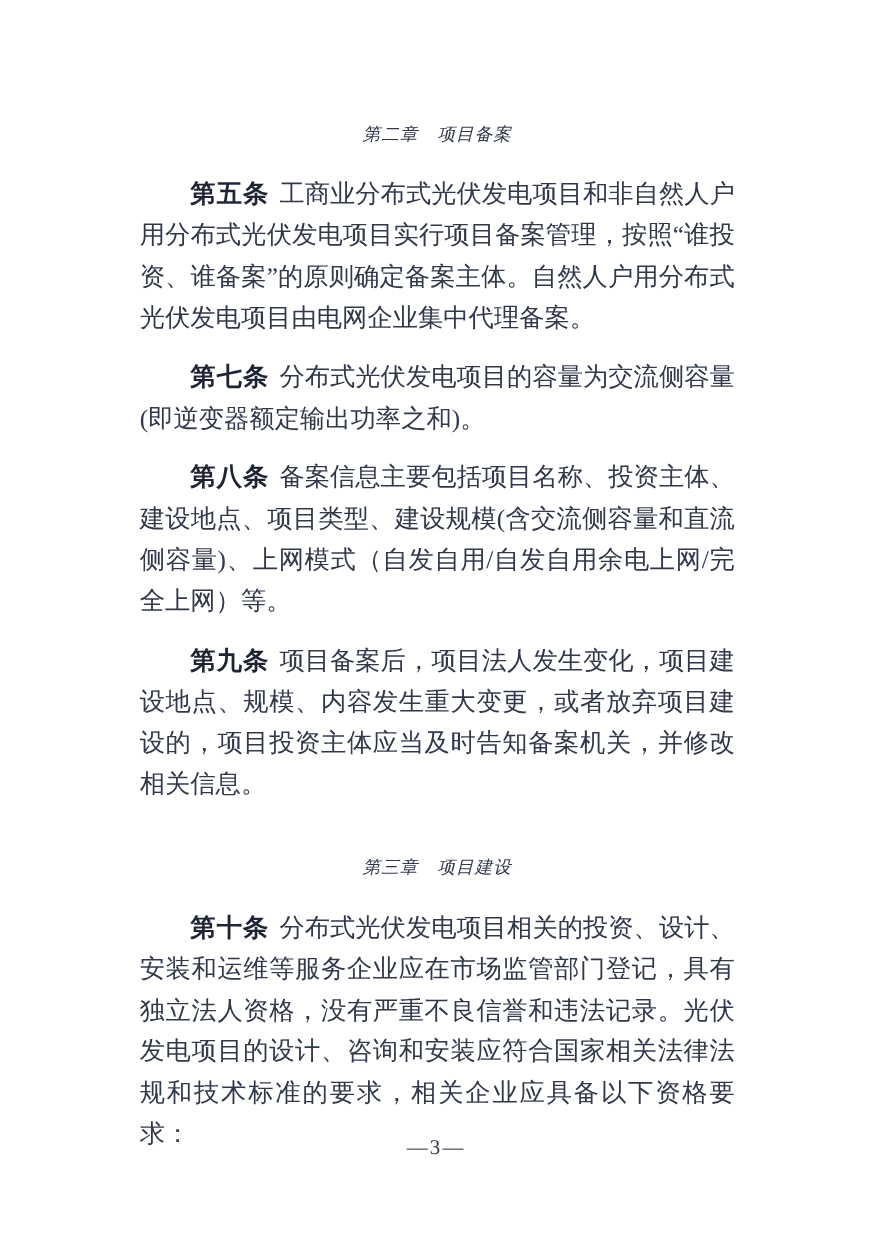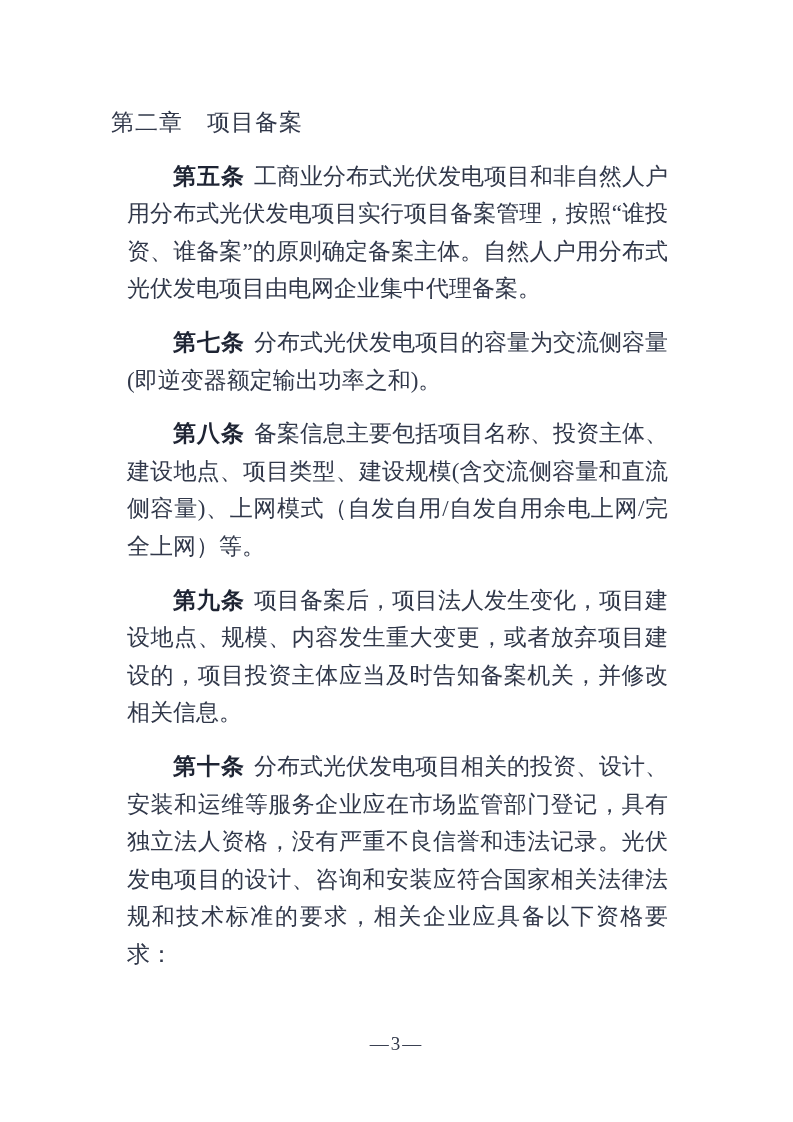--- a/index.html
+++ b/index.html
@@ -14,26 +14,27 @@
     box-sizing: border-box;
     padding: 104px 109px 0 111px;
     background: #ffffff;
     font-family: "Liberation Serif", "DejaVu Serif", serif;
     color: #31384a;
     font-size: 23px;
     line-height: 37.6px;
     overflow: hidden;
   }
   .chapter-heading {
-    font-size: 23px;
+    font-size: 16px;
     font-weight: normal;
-    text-align: left;
+    text-align: center;
     margin: 0;
     padding: 0;
     letter-spacing: 1px;
+    font-style: italic;
   }
   .chapter-heading.second {
     margin-top: 39px;
   }
   p.article {
     margin: 16px;
     padding: 0;
     text-align: justify;
     text-indent: 46px;
     word-break: normal;
@@ -65,19 +66,20 @@
 
   <p class="article"><span class="art-num">第五条</span><span>工商业分布式光伏发电项目和非自然人户用分布式光伏发电项目实行项目备案管理，按照“谁投资、谁备案”的原则确定备案主体。自然人户用分布式光伏发电项目由电网企业集中代理备案。</span></p>
 
 
   <p class="article"><span class="art-num">第七条</span><span>分布式光伏发电项目的容量为交流侧容量(即逆变器额定输出功率之和)。</span></p>
 
   <p class="article"><span class="art-num">第八条</span><span>备案信息主要包括项目名称、投资主体、建设地点、项目类型、建设规模(含交流侧容量和直流侧容量)、上网模式（自发自用/自发自用余电上网/完全上网）等。</span></p>
 
   <p class="article"><span class="art-num">第九条</span><span>项目备案后，项目法人发生变化，项目建设地点、规模、内容发生重大变更，或者放弃项目建设的，项目投资主体应当及时告知备案机关，并修改相关信息。</span></p>
 
+  <h2 class="chapter-heading second">第三章　项目建设</h2>
 
   <p class="article"><span class="art-num">第十条</span><span>分布式光伏发电项目相关的投资、设计、安装和运维等服务企业应在市场监管部门登记，具有独立法人资格，没有严重不良信誉和违法记录。光伏发电项目的设计、咨询和安装应符合国家相关法律法规和技术标准的要求，相关企业应具备以下资格要求：</span></p>
 
 
   <div class="page-footer">—3—</div>
 
 </div>
 
 </body></html>

